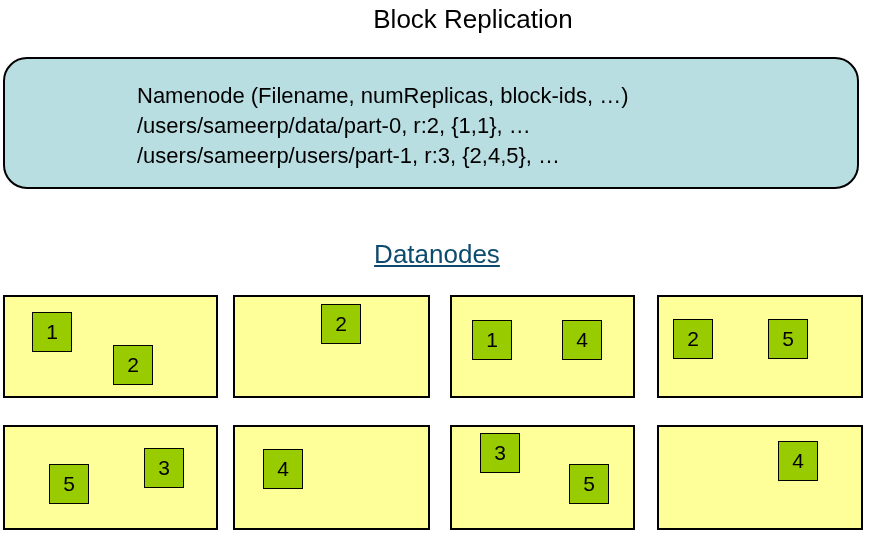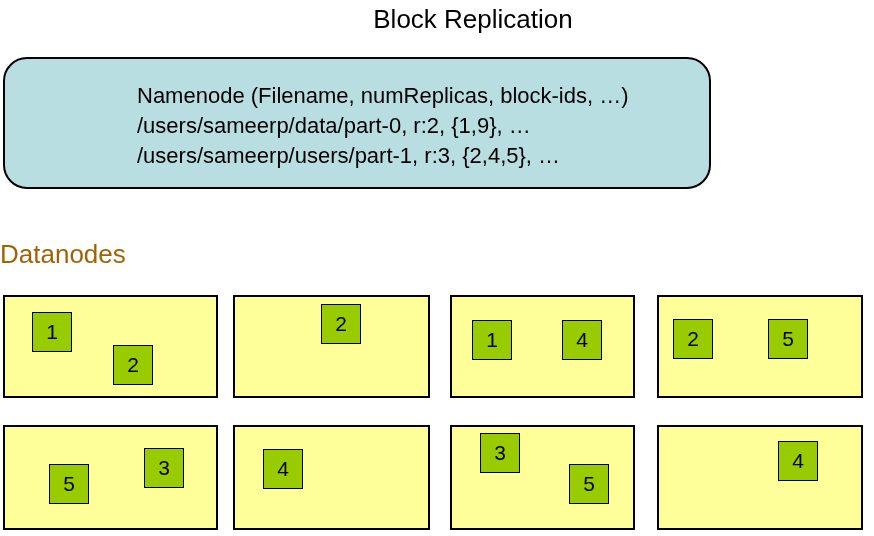--- a/index.html
+++ b/index.html
@@ -23,44 +23,46 @@
     text-align: center;
     font-size: 26px;
     color: #000000;
     white-space: nowrap;
     margin-left: 36px;
   }
   .namenode-box {
     position: absolute;
     left: 3px;
     top: 57px;
-    width: 708px;
+    width: 856px;
     height: 132px;
     box-sizing: border-box;
     background: var(--namenode-fill, #b9dee2);
     border: 2px solid #000000;
     border-radius: 24px;
   }
   .namenode-text {
     position: absolute;
     left: 132px;
     top: 22px;
     font-size: 22px;
     line-height: 30px;
     color: #000000;
     white-space: nowrap;
   }
   .datanodes-label {
     position: absolute;
     top: 239px;
     left: 0;
     width: 100%;
+    text-align: center;
     font-size: 26px;
-    color: #a16207;
+    color: #0c4a6e;
     white-space: nowrap;
+    text-decoration: underline;
   }
   .datanode {
     position: absolute;
     box-sizing: border-box;
     background: var(--datanode-fill, #ffff99);
     border: 2px solid #000000;
   }
   .block {
     position: absolute;
     box-sizing: border-box;
@@ -78,21 +80,21 @@
 </head>
 <body>
 
 <div class="canvas">
 
   <div class="title">Block Replication</div>
 
   <div class="namenode-box">
     <div class="namenode-text">
       <div>Namenode (Filename, numReplicas, block-ids, …)</div>
-      <div>/users/sameerp/data/part-0, r:2, {1,9}, …</div>
+      <div>/users/sameerp/data/part-0, r:2, {1,1}, …</div>
       <div>/users/sameerp/users/part-1, r:3, {2,4,5}, …</div>
     </div>
   </div>
 
   <div class="datanodes-label">Datanodes</div>
 
   <div>
       <div class="datanode" style="left: 3px; top: 295px; width: 215px; height: 103px;">
         <div class="block" style="left: 27px; top: 15px;">1</div>
         <div class="block" style="left: 108px; top: 48px;">2</div>

